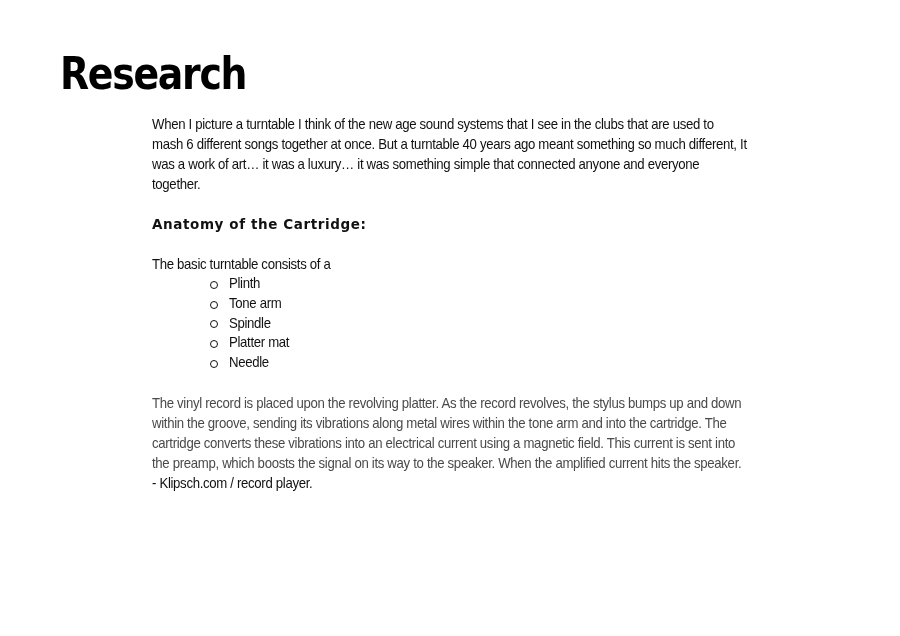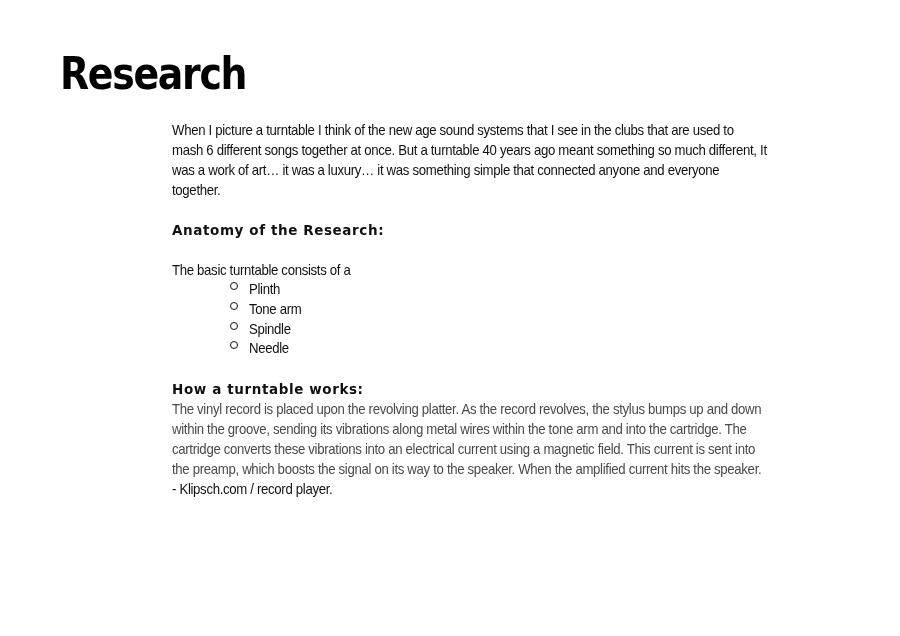--- a/index.html
+++ b/index.html
@@ -25,23 +25,22 @@
       font-size: 44px;
       letter-spacing: -1.5px;
       line-height: 60px;
       color: #000000;
       transform: scaleX(0.86);
       transform-origin: left top;
     }
     .content {
       position: absolute;
       left: 152px;
-      top: 120px;
+      top: 114px;
       width: 600px;
-      margin-left: 20px;
     }
     .para {
       margin: 0;
       font-size: 14.2px;
       line-height: 20px;
       letter-spacing: -0.35px;
       transform: scaleX(0.93);
       transform-origin: left top;
       width: 640px;
     }
@@ -60,21 +59,21 @@
     .bullets {
       list-style: none;
       margin: 0;
       padding: 0 0 0 58px;
     }
     .bullets li {
       font-size: 14.2px;
       line-height: 19.8px;
       letter-spacing: -0.35px;
       display: flex;
-      align-items: flex-start;
+      align-items: center;
     }
     .bullet-mark {
       display: inline-block;
       width: 6px;
       height: 6px;
       border: 1.2px solid #111;
       border-radius: 50%;
       margin-right: 11px;
       margin-top: 2px;
     }
@@ -93,45 +92,48 @@
 </head>
 <body>
 
 <h1 class="title">Research</h1>
 
 <div class="content">
   <p class="para intro"> When I picture a turntable I think of the new age sound systems that I see in the clubs that are used to mash 6 different songs together at once. But a turntable 40 years ago meant something so much different, It was a work of art… it was a luxury… it was something simple that connected anyone and everyone together.</p>
 
   <div class="gap"></div>
 
-  <h2 class="heading">Anatomy of the Research:</h2>
+  <h2 class="heading">Anatomy of the Cartridge:</h2>
 
   <div class="gap"></div>
 
   <p class="para">The basic turntable consists of a</p>
 
   <ul class="bullets">
     <li>
         <span class="bullet-mark"></span>
         <span class="bullet-text">Plinth</span>
       </li>
     <li>
         <span class="bullet-mark"></span>
         <span class="bullet-text">Tone arm</span>
       </li>
     <li>
         <span class="bullet-mark"></span>
         <span class="bullet-text">Spindle</span>
       </li>
     <li>
         <span class="bullet-mark"></span>
+        <span class="bullet-text">Platter mat</span>
+      </li>
+    <li>
+        <span class="bullet-mark"></span>
         <span class="bullet-text">Needle</span>
       </li>
   </ul>
 
   <div class="gap"></div>
 
-  <h2 class="heading">How a turntable works:</h2>
 
   <p class="para quote">The vinyl record is placed upon the revolving platter. As the record revolves, the stylus bumps up and down within the groove, sending its vibrations along metal wires within the tone arm and into the cartridge. The cartridge converts these vibrations into an electrical current using a magnetic field. This current is sent into the preamp, which boosts the signal on its way to the speaker. When the amplified current hits the speaker.</p>
 
   <p class="para source">- Klipsch.com / record player.</p>
 </div>
 
 </body></html>

